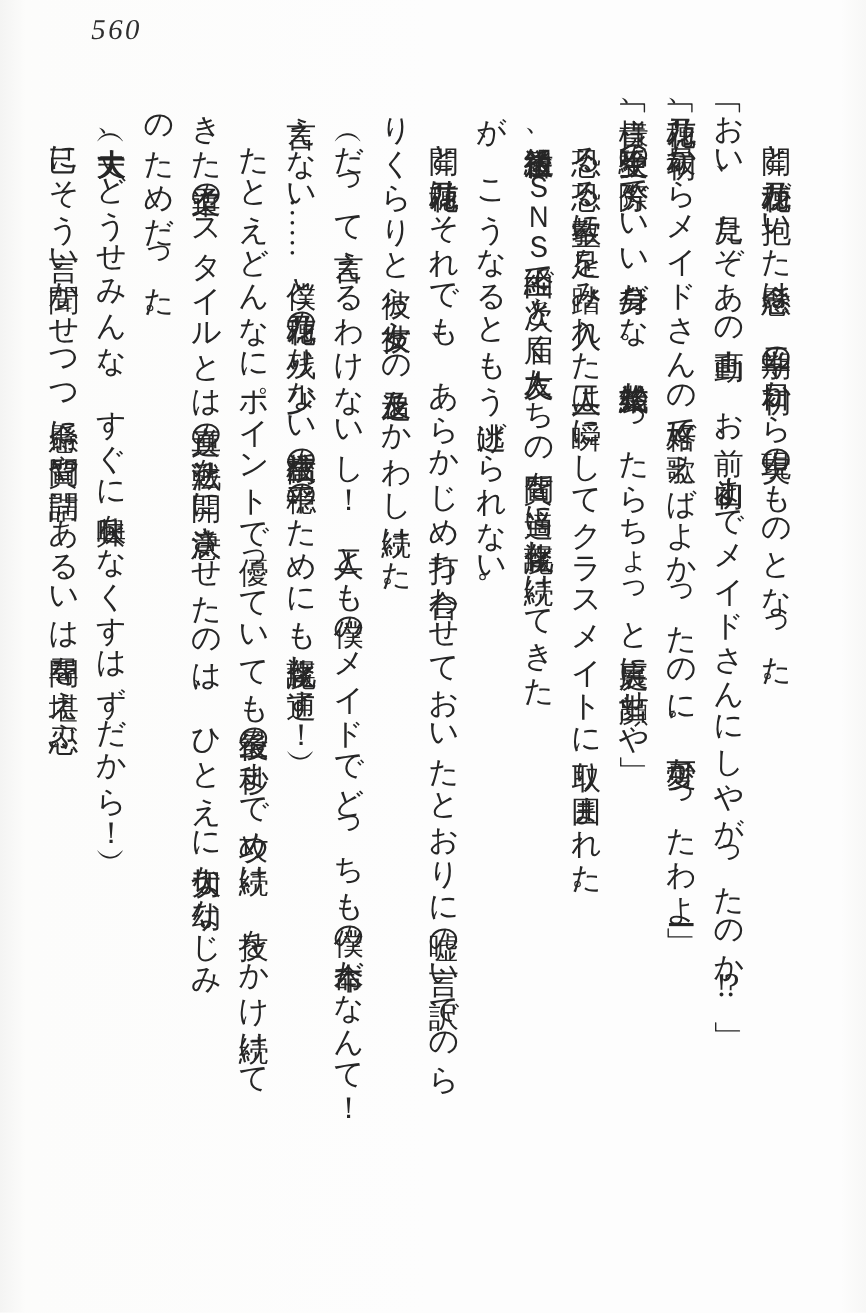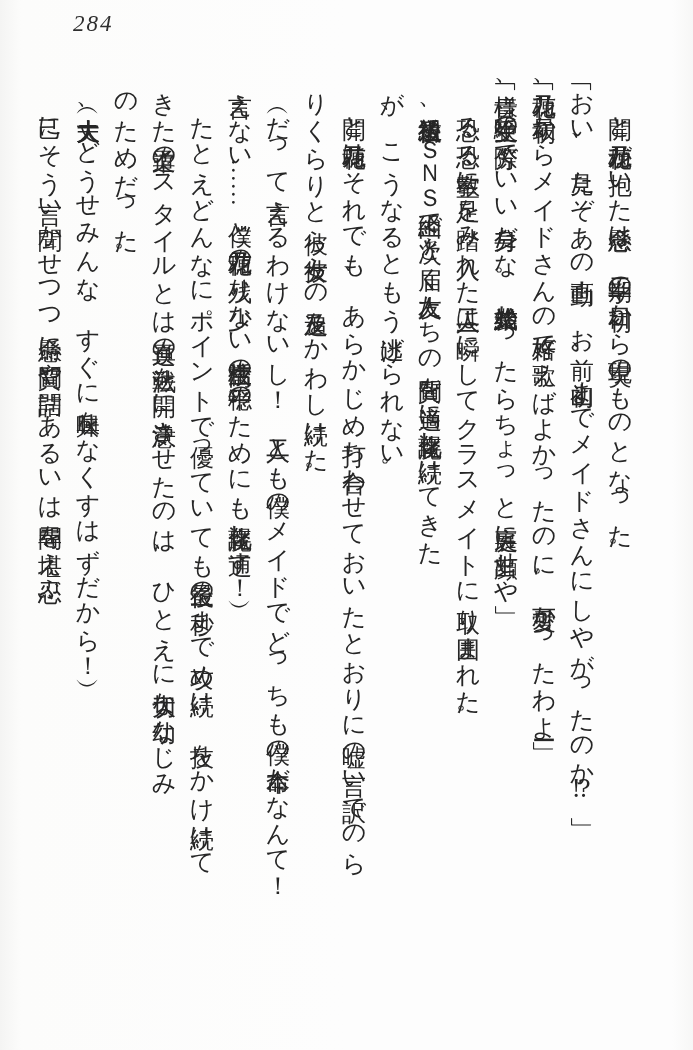--- a/index.html
+++ b/index.html
@@ -41,21 +41,21 @@
     letter-spacing: 0;
   }
   .tline {
     white-space: nowrap;
   }
 </style>
 </head>
 <body>
 
 <div class="page">
-  <div class="page-number">284</div>
+  <div class="page-number">560</div>
   <div class="text-block" id="text-block">
       <div class="tline">　開と穂乃花が抱いた懸念は、二学期の初日から現実のものとなった。</div>
       <div class="tline">「おい、見たぞあの動画！　お前、初山までメイドさんにしやがったのか⁉」</div>
       <div class="tline">「穂乃花、最初からメイドさんの格好で歌えばよかったのに。可愛かったわよー」</div>
       <div class="tline">「貴様、受験生の分際でいい身分だな。始業式終わったらちょっと裏庭に顔出せや」</div>
       <div class="tline">　恐る恐る教室に足を踏み入れた二人は一瞬にしてクラスメイトに取り囲まれた。</div>
       <div class="tline">　番組放送後、ＳＮＳ経由で次々と届く友人たちの質問を適当に誤魔化し続けてきた</div>
       <div class="tline">が、こうなるともう逃げられない。</div>
       <div class="tline">　開と穂乃花はそれでも、あらかじめ打ち合わせておいたとおりに嘘の言い訳でのら</div>
       <div class="tline">りくらりと彼ら彼女らの追及をかわし続けた。</div>

